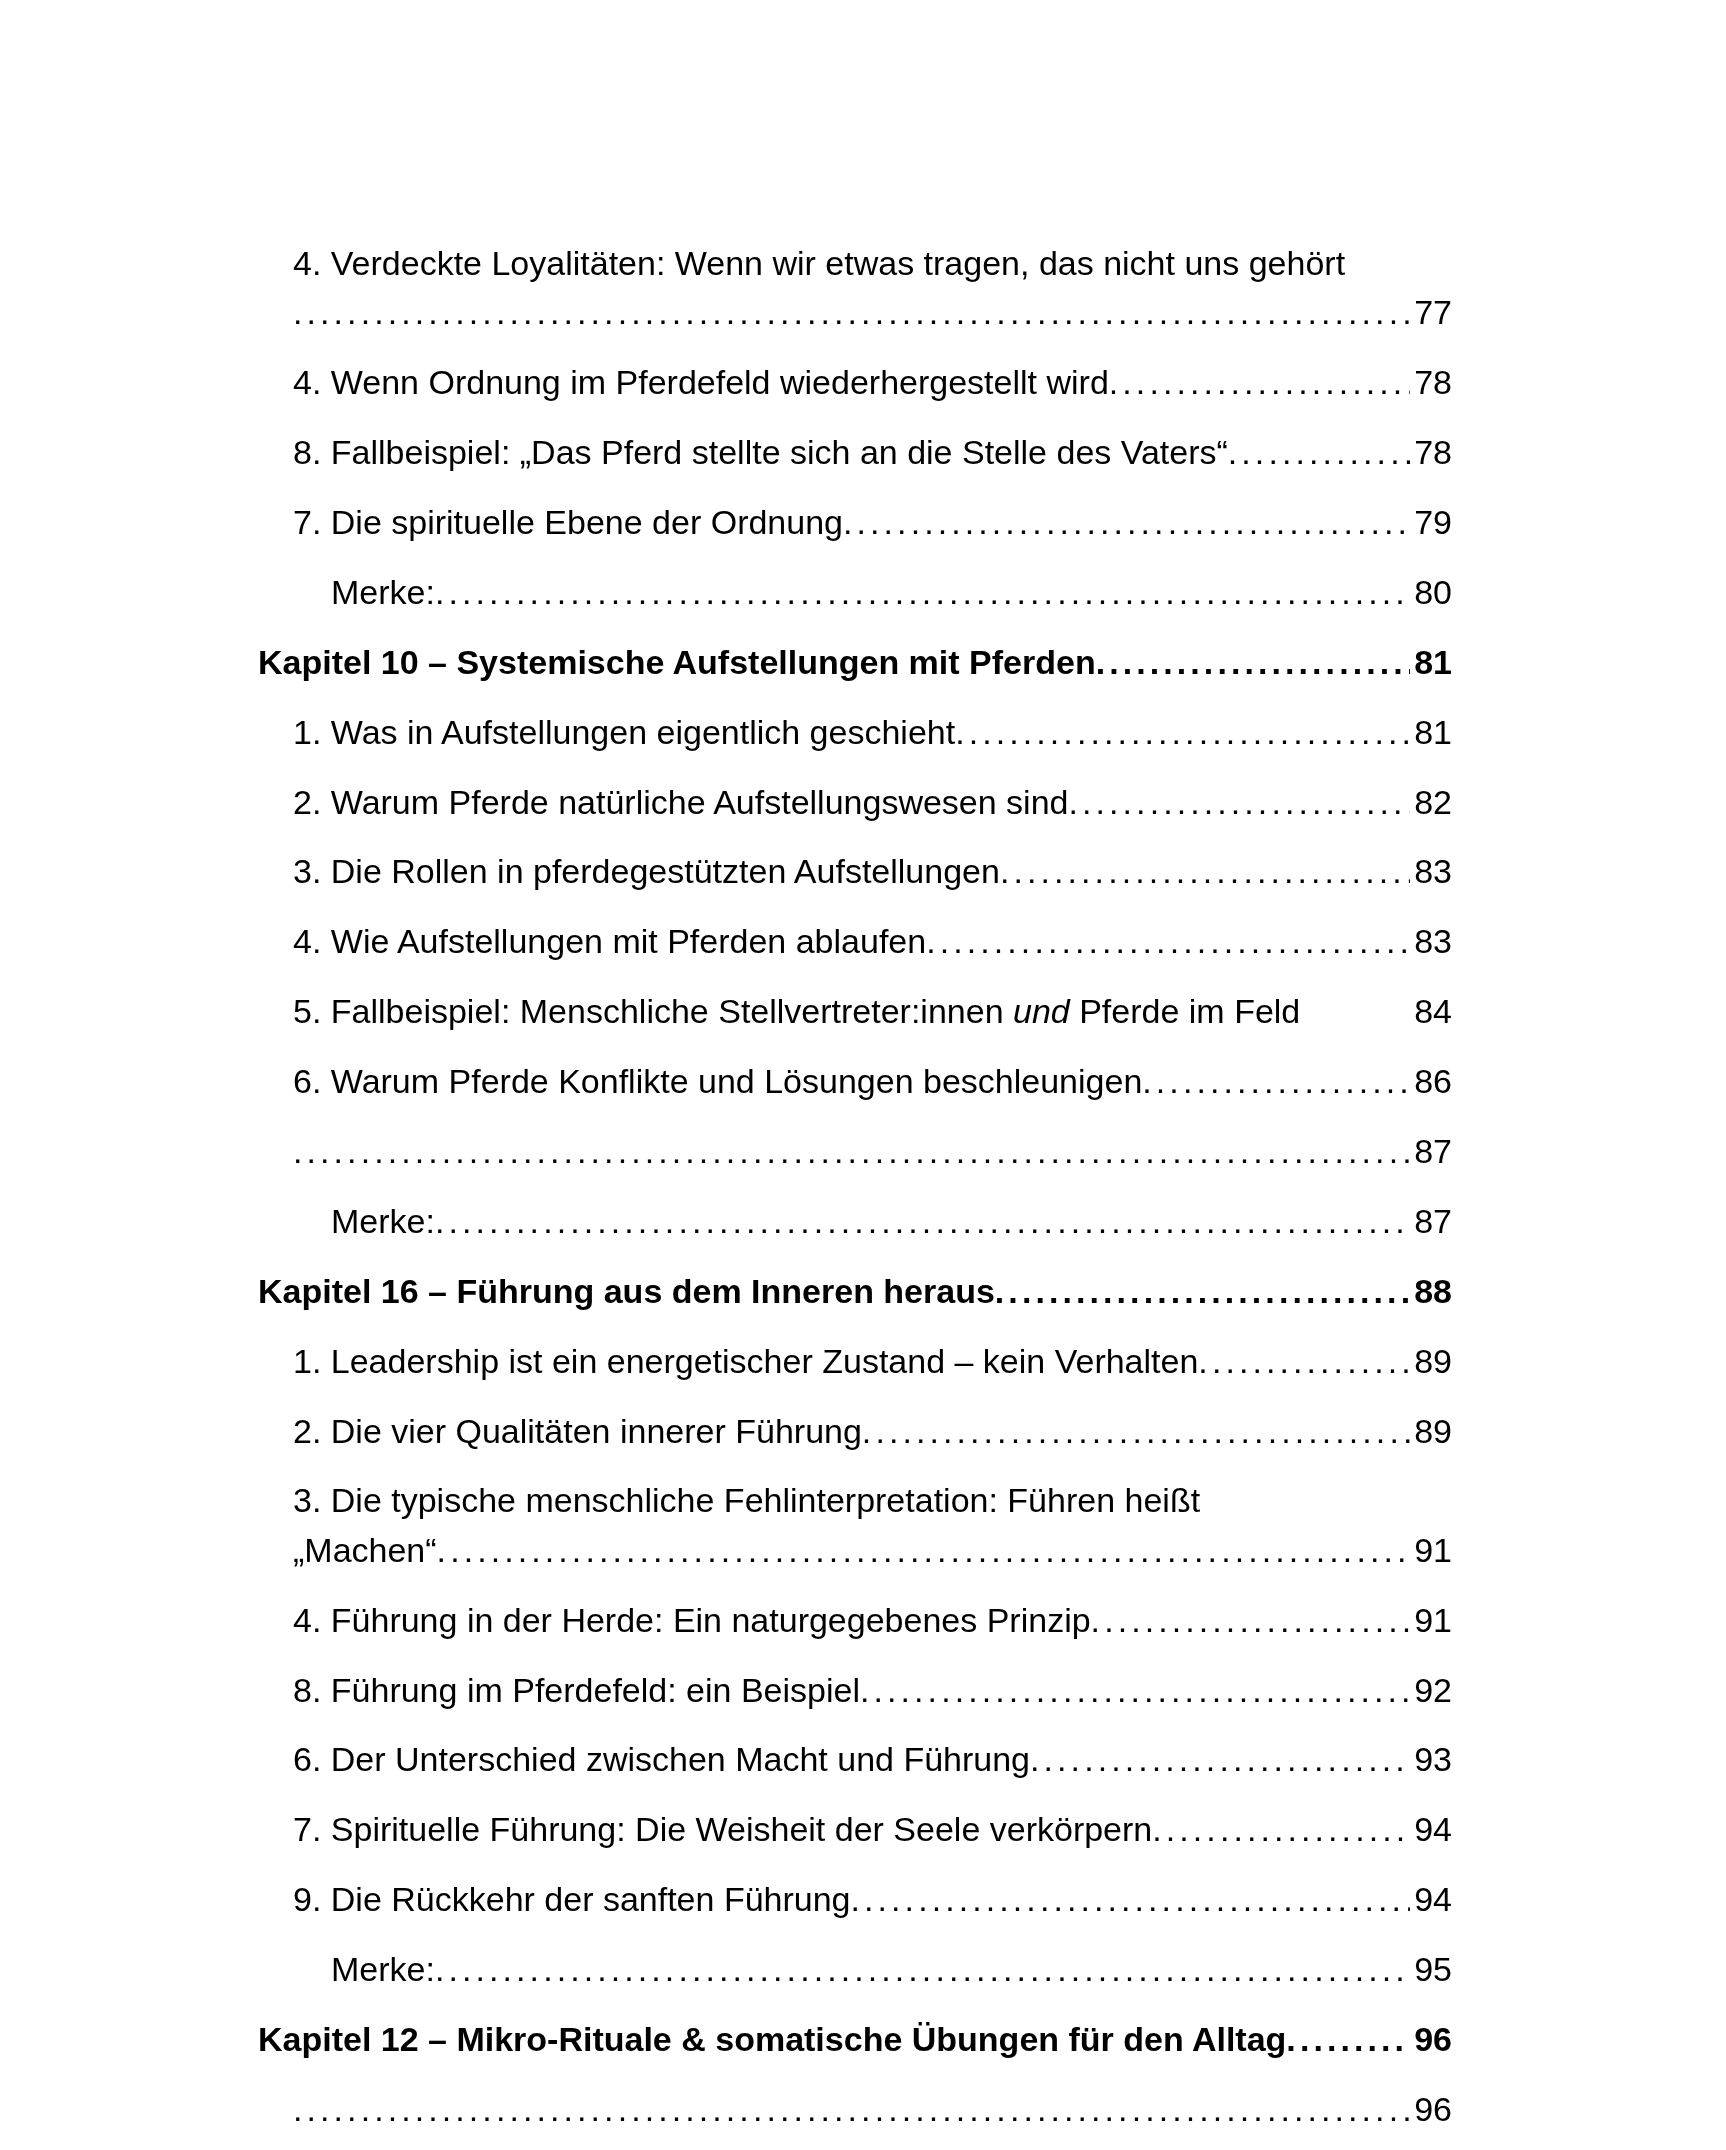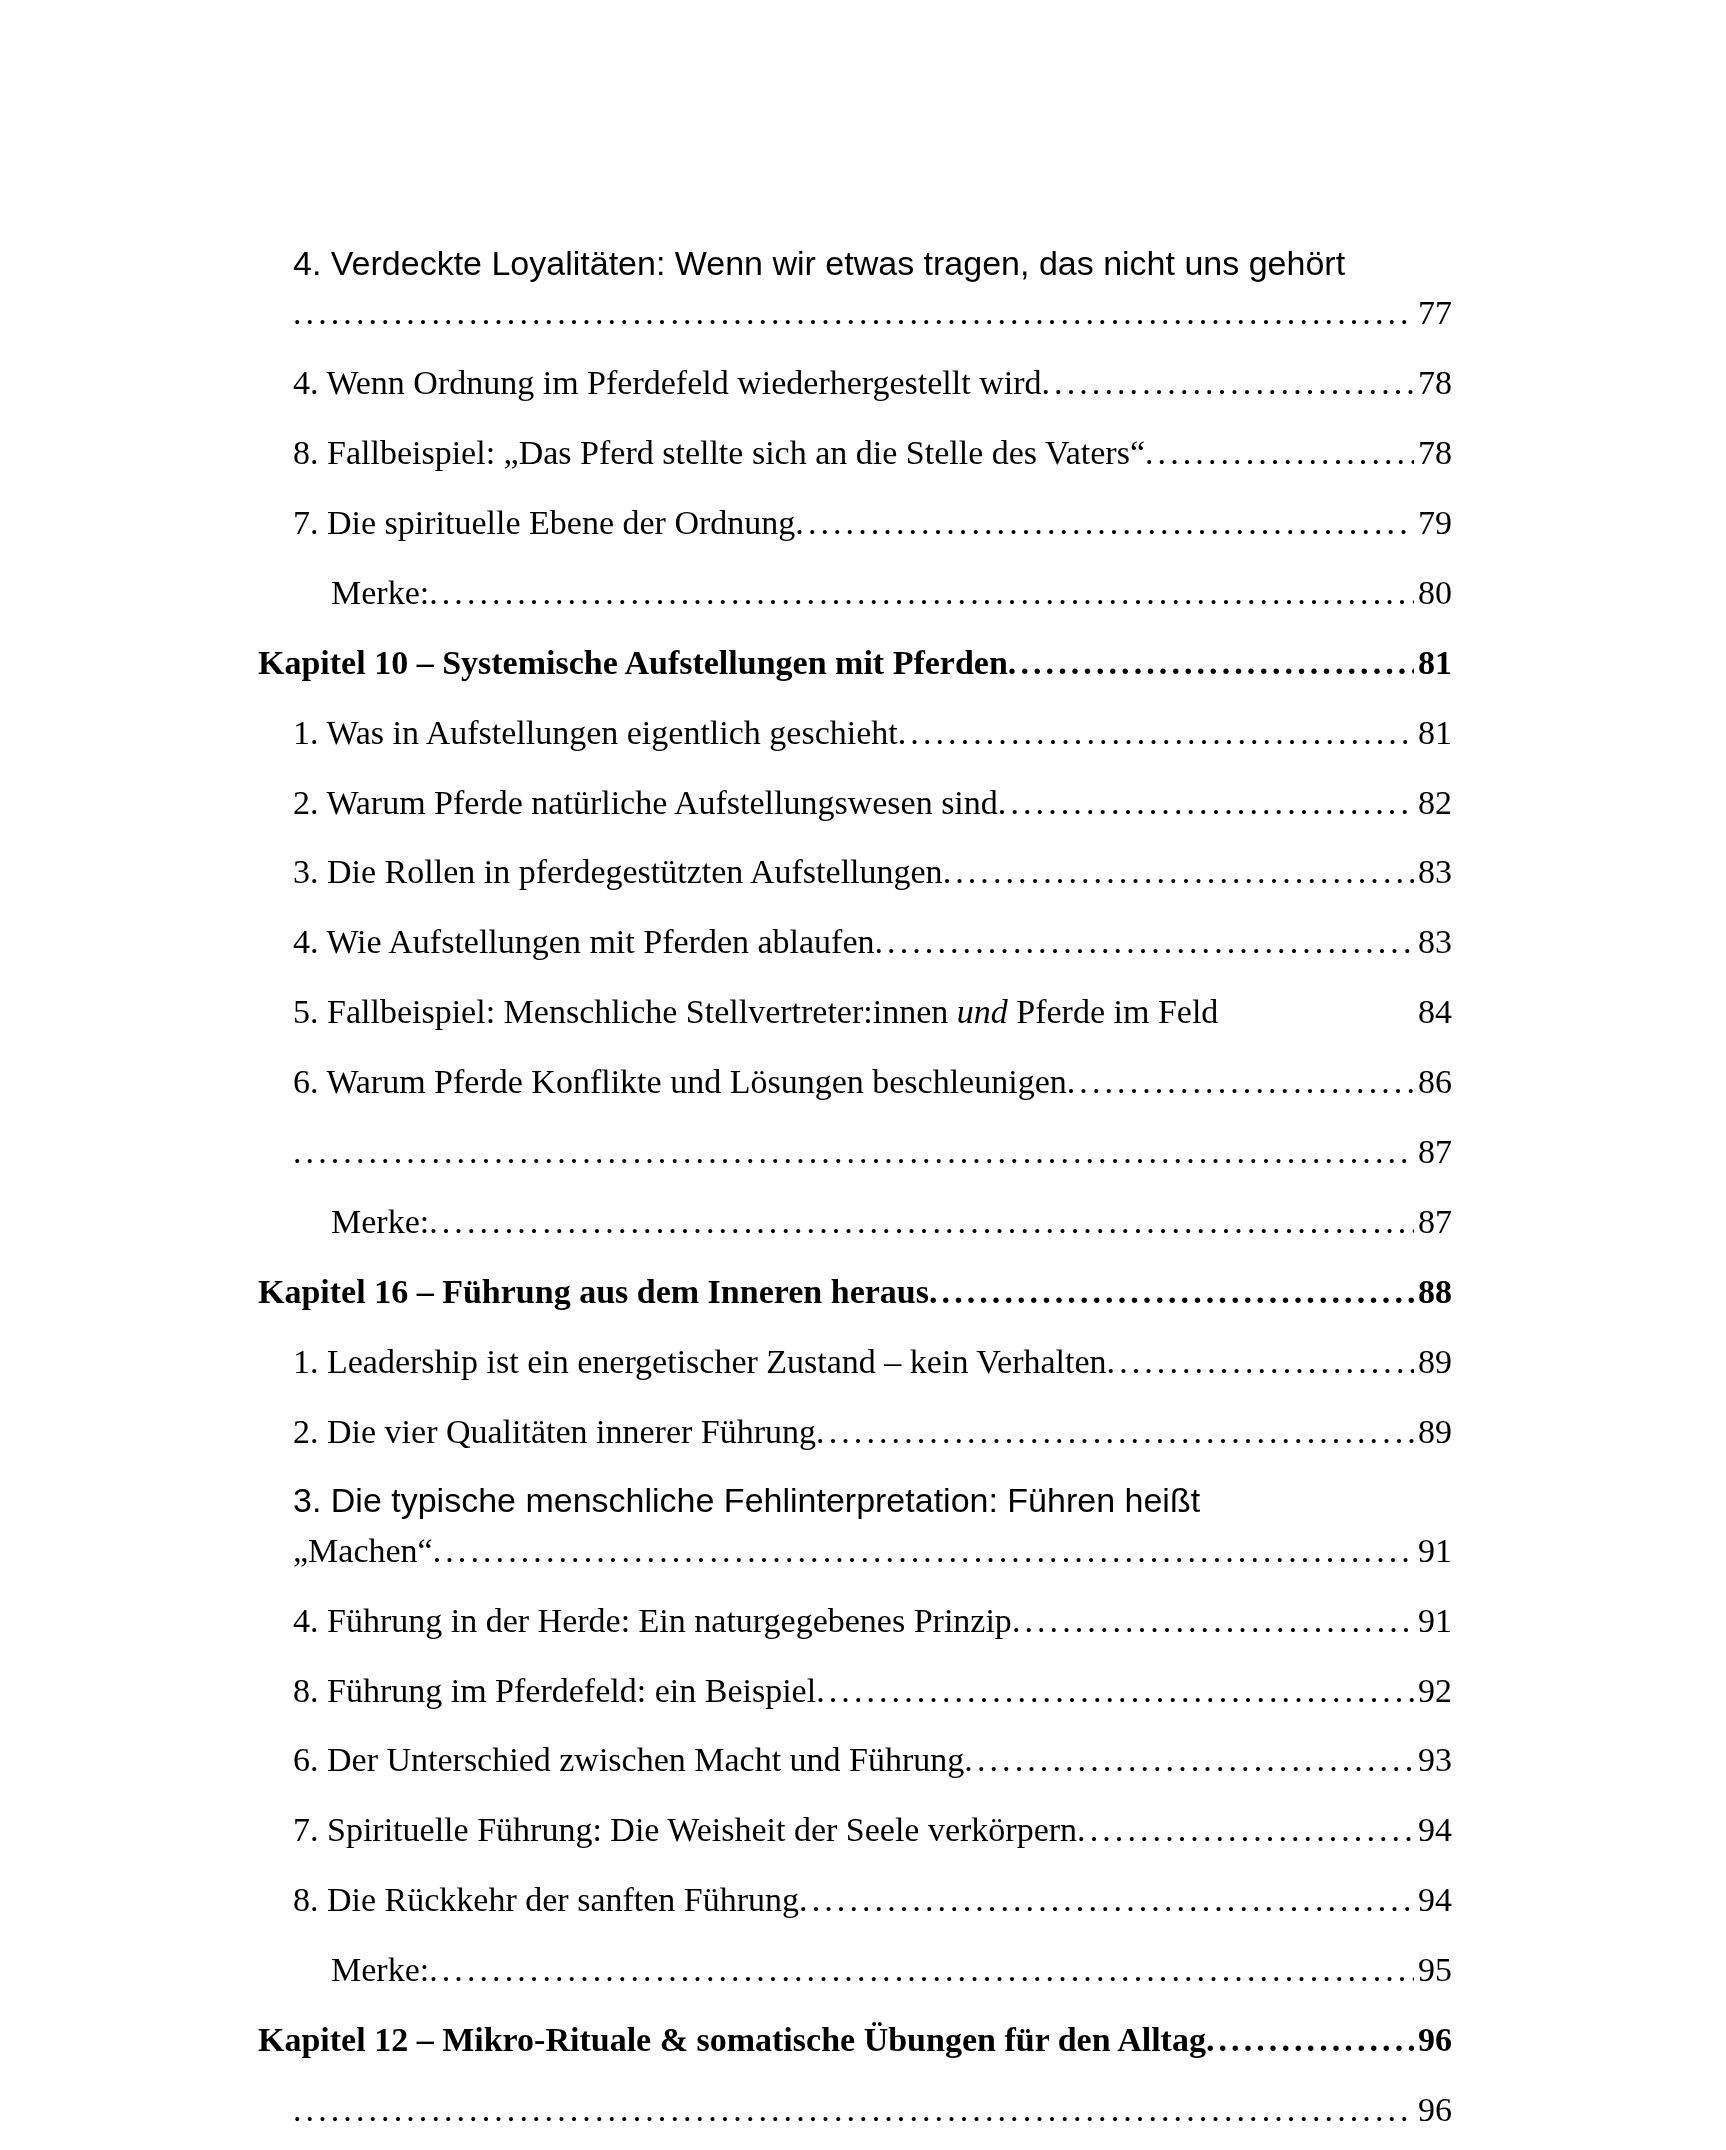--- a/index.html
+++ b/index.html
@@ -31,21 +31,20 @@
   .entry {
     margin: 0 0 20.6px 0;
   }
   .entry .l1,
   .entry .line {
     line-height: 1.45;
   }
   .line {
     display: flex;
     align-items: center;
-    font-family: Liberation Serif, serif;
   }
   .t {
     flex: 0 0 auto;
     white-space: nowrap;
   }
   .leader {
     flex: 1 1 0;
     min-width: 0;
     overflow: hidden;
     white-space: nowrap;
@@ -221,21 +220,21 @@
       </div>
       <div class="entry sub">
         <div class="line">
           <span class="t"><span>7. Spirituelle Führung: Die Weisheit der Seele verkörpern </span></span>
           <span class="leader"></span>
           <span class="pg">94</span>
         </div>
       </div>
       <div class="entry sub">
         <div class="line">
-          <span class="t"><span>8. Die Rückkehr der sanften Führung </span></span>
+          <span class="t"><span>9. Die Rückkehr der sanften Führung </span></span>
           <span class="leader"></span>
           <span class="pg">94</span>
         </div>
       </div>
       <div class="entry merke">
         <div class="line">
           <span class="t"><span>Merke: </span></span>
           <span class="leader"></span>
           <span class="pg">95</span>
         </div>

